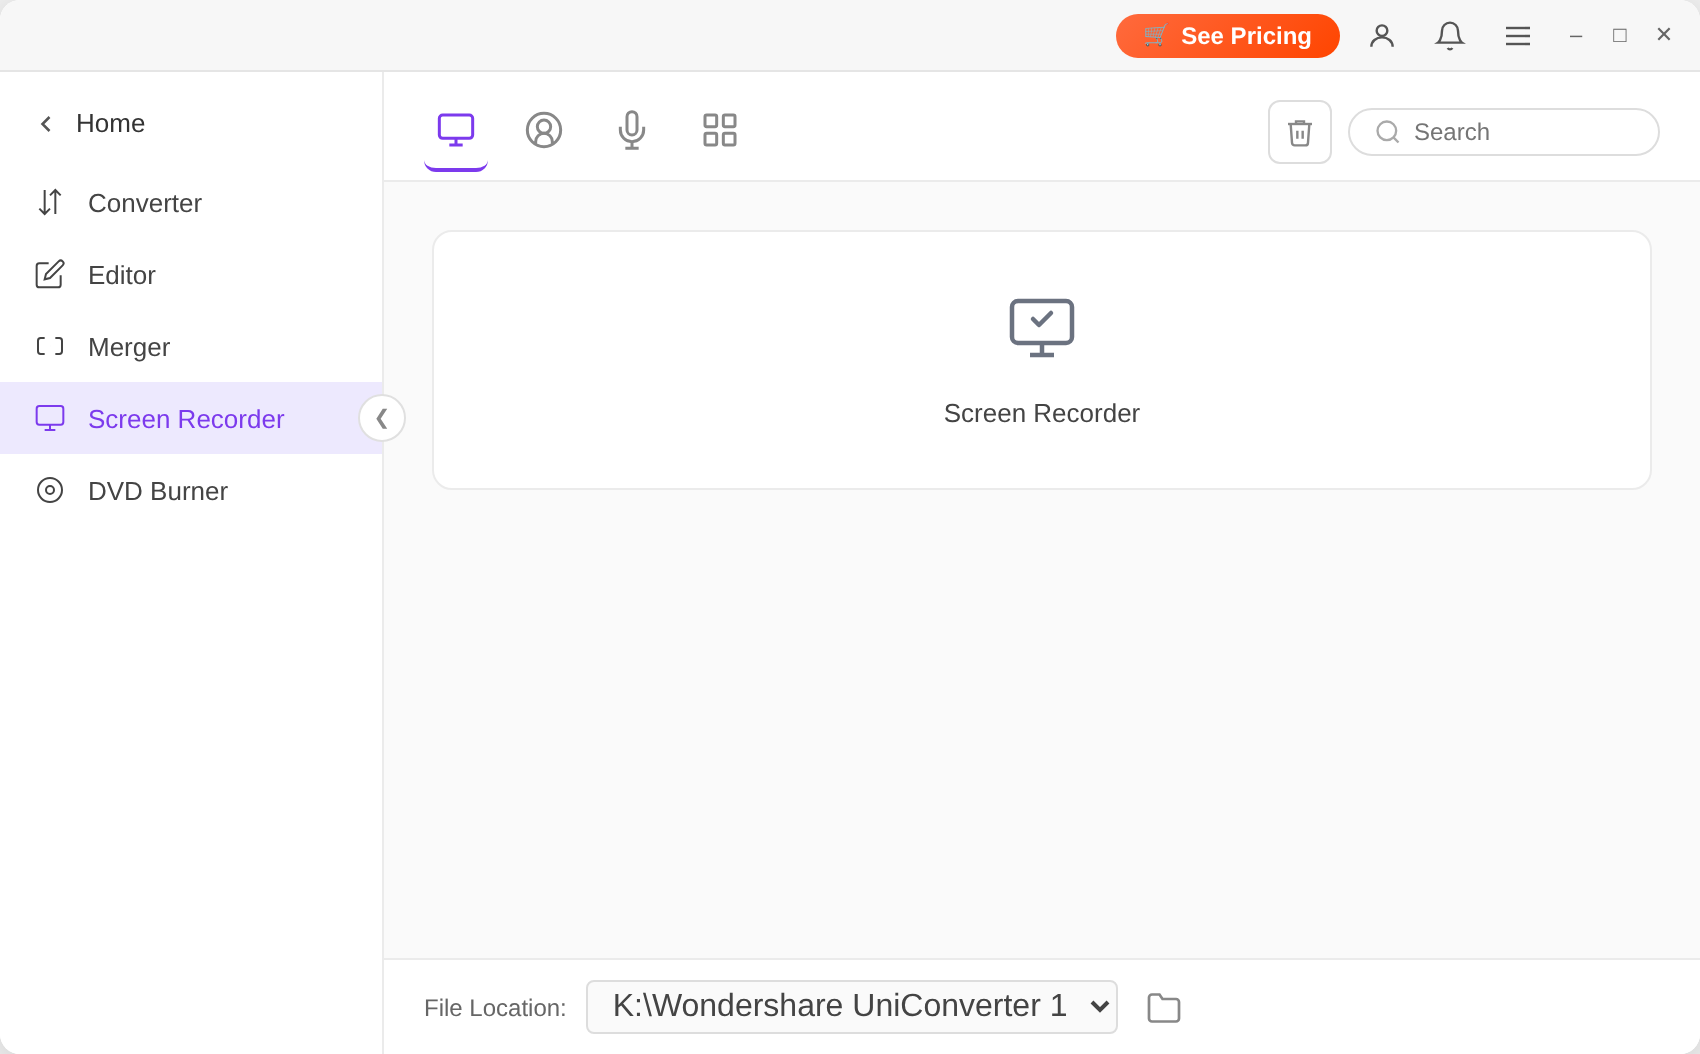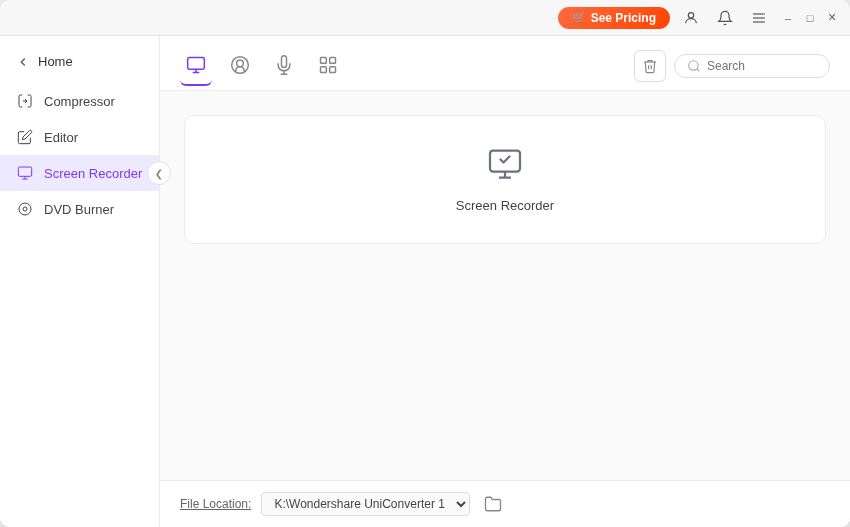--- a/index.html
+++ b/index.html
@@ -99,21 +99,21 @@
 
     
     .main-layout {
       display: flex;
       flex: 1;
       overflow: hidden;
     }
 
     
     .sidebar {
-      width: 160px;
+      width: 192px;
       background: #fff;
       border-right: 1px solid #ebebeb;
       display: flex;
       flex-direction: column;
       padding: 10px 0;
       flex-shrink: 0;
     }
 
     .sidebar-home {
       display: flex;
@@ -336,28 +336,27 @@
       border-top: 1px solid #ebebeb;
       padding: 10px 20px;
       display: flex;
       align-items: center;
       gap: 10px;
     }
 
     .file-location-label {
       font-size: 12px;
       color: #666;
-      text-decoration: underline;
     }
 
     .file-location-select {
       border: 1px solid #ddd;
       border-radius: 4px;
       padding: 3px 8px;
-      font-size: 12px;
+      font-size: 16px;
       color: #444;
       background: #fafafa;
       cursor: pointer;
     }
 
     .folder-btn {
       width: 26px;
       height: 26px;
       display: flex;
       align-items: center;
@@ -416,40 +415,48 @@
   <div class="main-layout">
 
     <div class="sidebar">
       <div class="sidebar-home">
         <svg width="14" height="14" viewBox="0 0 24 24" fill="none" stroke="#555" stroke-width="2.2">
           <polyline points="15 18 9 12 15 6"></polyline>
         </svg>
         <span>Home</span>
       </div>
 
-
-
       <div class="sidebar-item">
         <div class="sidebar-icon">
           <svg viewBox="0 0 24 24">
-              <path d="M8 3H5a2 2 0 00-2 2v14a2 2 0 002 2h3M16 3h3a2 2 0 012 2v14a2 2 0 01-2 2h-3M9 12h6M12 9l3 3-3 3"></path>
-            </svg>
-        </div>
-        <span class="sidebar-label">Compressor</span>
-      </div>
+              <path d="M4 17l4 4 4-4M8 3v18M20 7l-4-4-4 4M16 21V3"></path>
+            </svg>
+        </div>
+        <span class="sidebar-label">Converter</span>
+      </div>
+
+
 
       <div class="sidebar-item">
         <div class="sidebar-icon">
           <svg viewBox="0 0 24 24">
               <path d="M11 4H4a2 2 0 00-2 2v14a2 2 0 002 2h14a2 2 0 002-2v-7M18.5 2.5a2.121 2.121 0 013 3L12 15l-4 1 1-4 9.5-9.5z"></path>
             </svg>
         </div>
         <span class="sidebar-label">Editor</span>
       </div>
 
+      <div class="sidebar-item">
+        <div class="sidebar-icon">
+          <svg viewBox="0 0 24 24">
+              <path d="M8 6H5a2 2 0 00-2 2v8a2 2 0 002 2h3M16 6h3a2 2 0 012 2v8a2 2 0 01-2 2h-3M12 12h.01"></path>
+            </svg>
+        </div>
+        <span class="sidebar-label">Merger</span>
+      </div>
 
       <div class="sidebar-item active">
         <div class="sidebar-icon">
           <svg viewBox="0 0 24 24">
               <rect x="2" y="3" width="20" height="14" rx="2"></rect>
               <path d="M8 21h8M12 17v4"></path>
             </svg>
         </div>
         <span class="sidebar-label">Screen Recorder</span>
 

